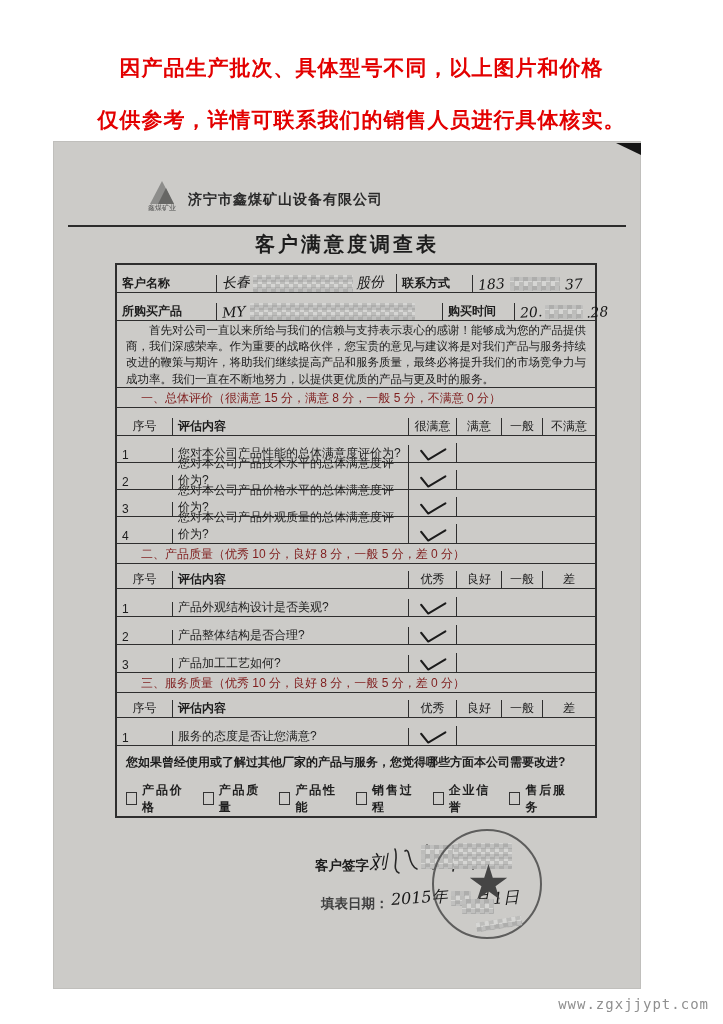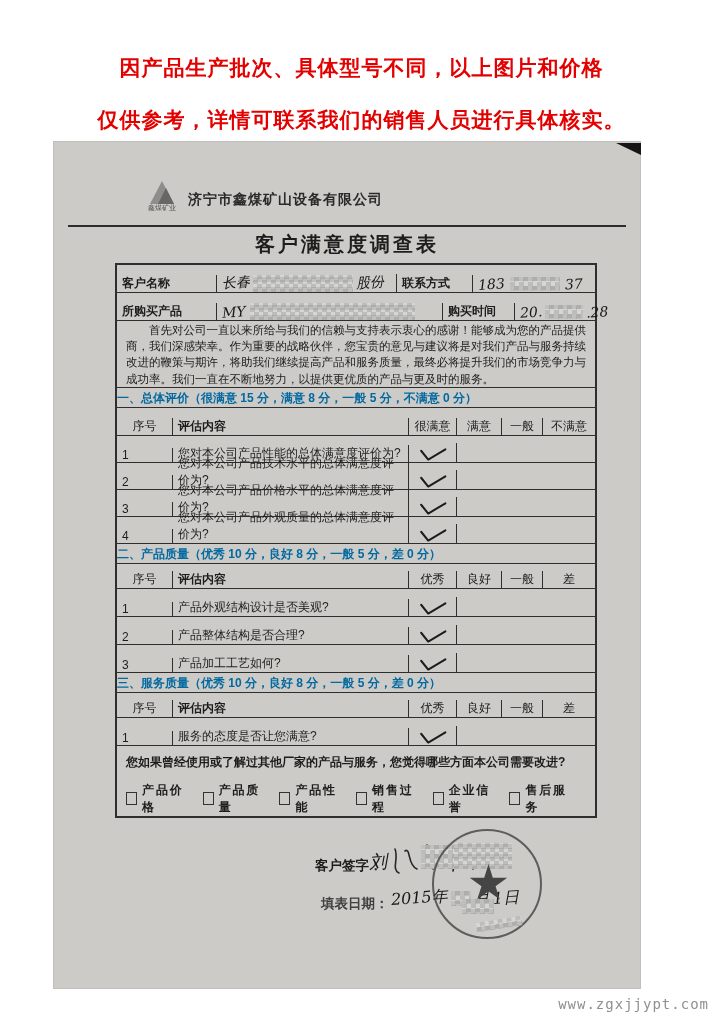--- a/index.html
+++ b/index.html
@@ -43,22 +43,22 @@
   .c-r3{flex:0 0 41px;}
   .c-r4{flex:1 1 auto;}
   .i-lab{flex:0 0 100px;}
   .i-v1{flex:0 0 180px;}
   .i-lab2{flex:0 0 76px;}
   .i-v2{flex:1 1 auto;}
   .i-v1b{flex:0 0 226px;}
   .i-lab2b{flex:0 0 72px;}
   .fcell-block{flex:1 1 auto;padding:5px 9px 0;font-size:11.5px;line-height:1.42;
     text-indent:2em;color:#1c1c1c;text-align:justify;box-sizing:border-box;}
-  .fcell-title{flex:1 1 auto;display:flex;align-items:center;padding:0 0;
-    font-size:12px;font-weight:bold;color:#0369a1;}
+  .fcell-title{flex:1 1 auto;display:flex;align-items:center;padding:0 24px;
+    font-size:12px;font-weight:normal;color:#7f1d1d;}
   
   .hand{font-style:italic;color:#161616;font-size:14px;transform:rotate(-4deg);
     font-family:"DejaVu Serif","Liberation Serif",serif;white-space:nowrap;}
   .censor{display:inline-block;background:
     repeating-linear-gradient(0deg,rgba(140,140,140,.30) 0 5px,rgba(0,0,0,0) 5px 10px),
     repeating-conic-gradient(#bcbcba 0% 25%,#d6d6d4 0% 50%);
     background-size:auto,9px 9px;border-radius:1px;}
   .tick{display:inline-block;transform:rotate(6deg) translateY(3px);}
   
   .cbrow{display:flex;margin-top:11px;text-indent:0;}

